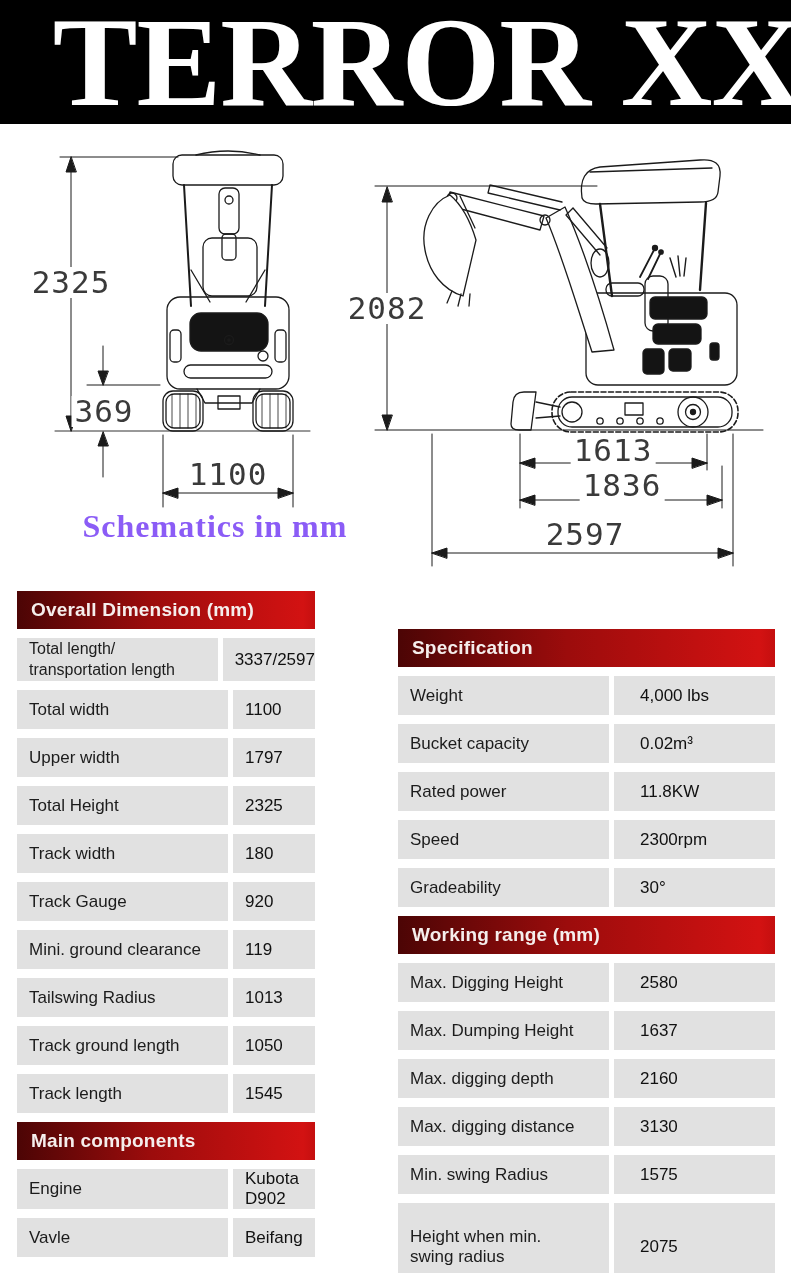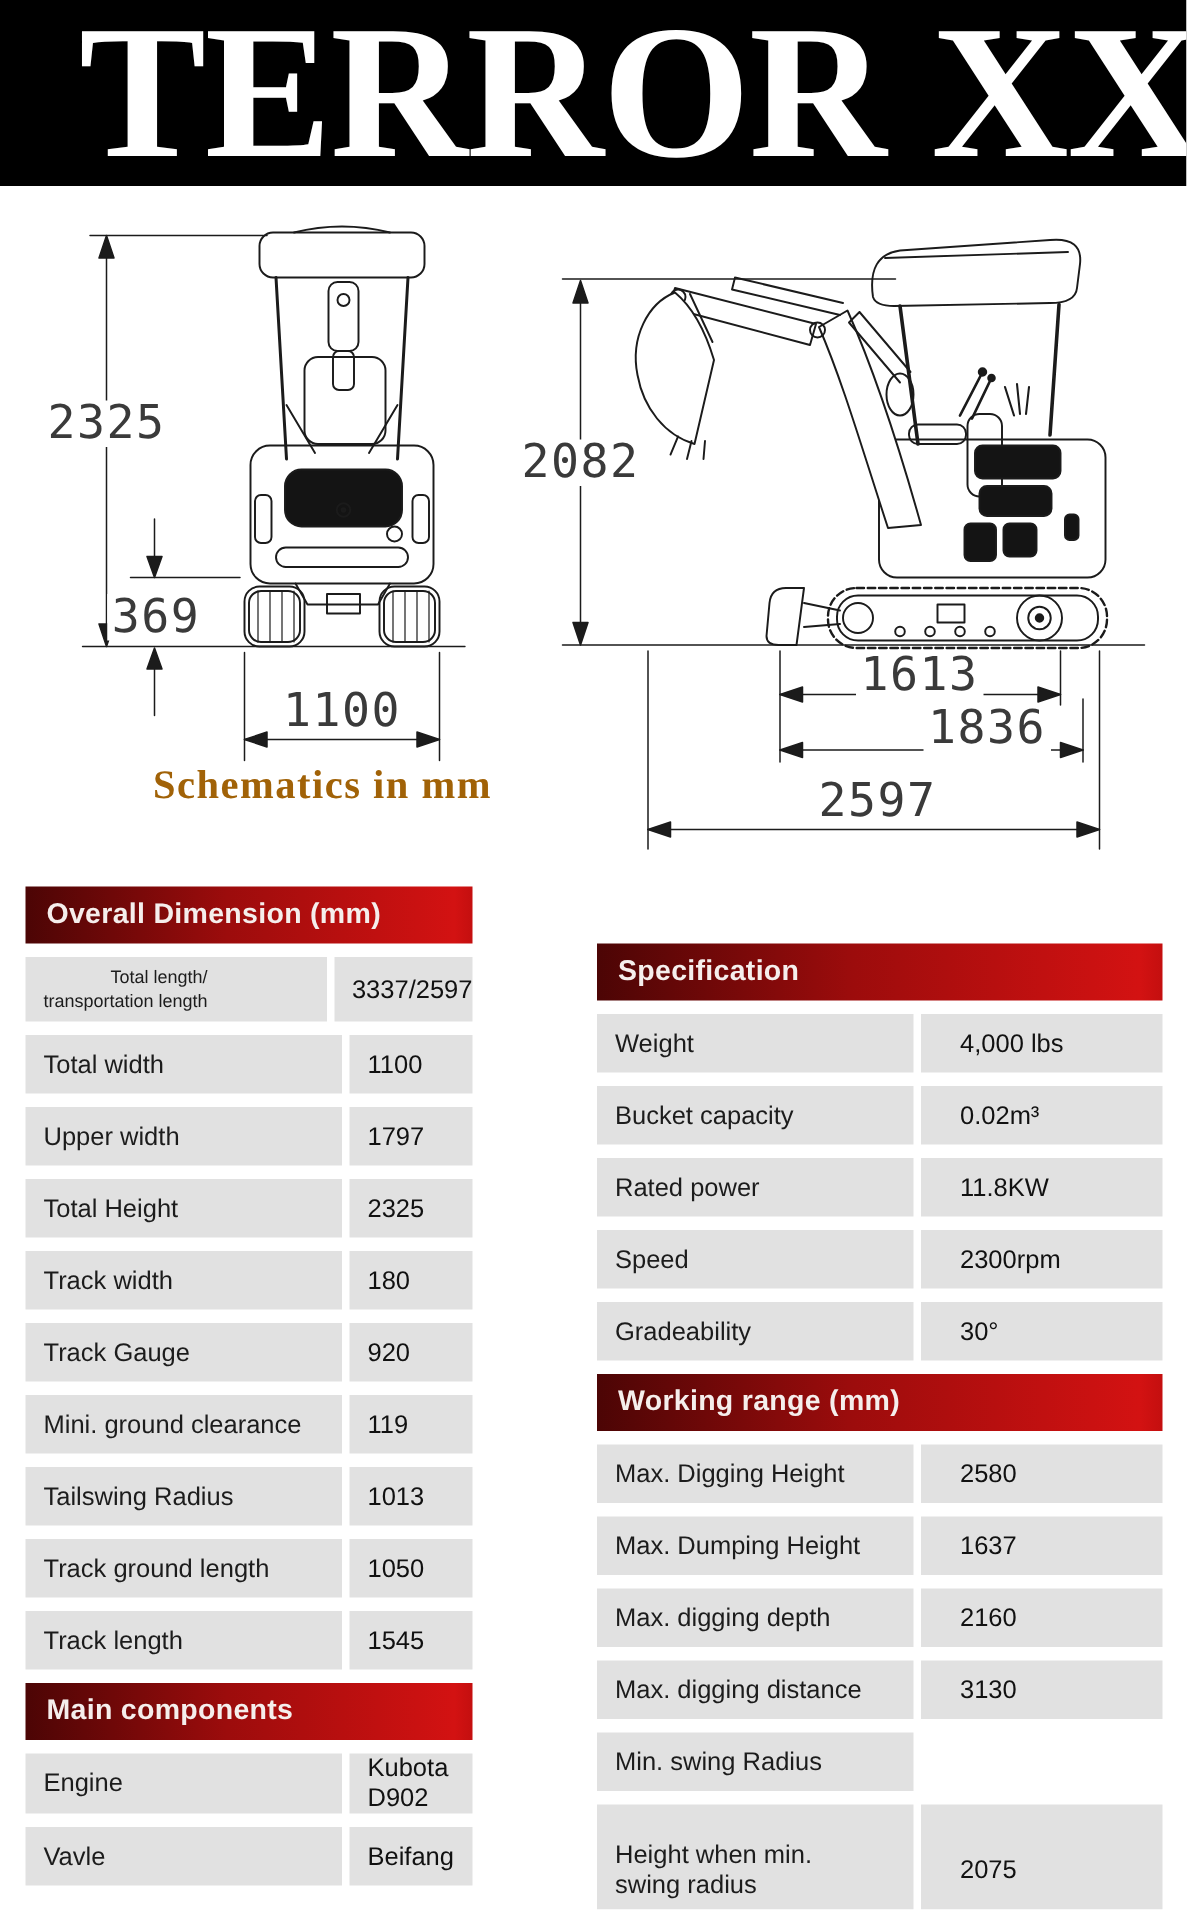--- a/index.html
+++ b/index.html
@@ -9,38 +9,38 @@
   .titlebar{position:absolute;left:0;top:0;width:791px;height:124px;background:#000;
             display:flex;align-items:center;justify-content:center;overflow:hidden;padding-left:32px;}
   .titlebar h1{margin:0;color:#fff;font-family:"Liberation Serif",serif;font-weight:bold;
                font-size:127px;line-height:118px;letter-spacing:-1px;white-space:nowrap;}
   
   svg.blueprint{position:absolute;left:0;top:0;z-index:1;}
   .dim{position:absolute;z-index:2;transform:translateX(-50%);
        font-family:"DejaVu Sans Mono",monospace;font-size:31px;color:#3a3a3a;
        background:#fff;padding:0 3px;letter-spacing:1px;line-height:1;}
   .caption{position:absolute;z-index:2;transform:translateX(-50%);
-       font-family:"Liberation Serif",serif;font-size:27px;color:#a16207;font-weight:600;
+       font-family:"Liberation Serif",serif;font-size:32px;color:#8b5cf6;font-weight:600;
        letter-spacing:1px;white-space:nowrap;}
   
   .tcol{position:absolute;top:591px;z-index:3;}
   #left-col{left:17px;width:298px;}
   #right-col{left:398px;width:377px;margin-top:38px;}
   .thead{height:38px;line-height:38px;margin-bottom:9px;padding-left:14px;
          background:linear-gradient(90deg,#4c0505 0%,#9c0c0c 45%,#d31212 96%,#c40f0f 100%);
          color:#f5eeec;font-size:19px;font-weight:bold;letter-spacing:.2px;}
   .trow{display:flex;margin-bottom:9px;}
   .cell{background:#e1e1e1;display:flex;align-items:center;min-height:39px;
         white-space:pre-line;color:#1c1c1c;}
   .cell.lab{width:211px;padding-left:12px;font-size:17px;box-sizing:border-box;}
   .cell.val{flex:1;margin-left:5px;font-size:17px;color:#111;}
   #left-col .cell.val{padding-left:12px;}
   #right-col .cell.val{padding-left:26px;}
   .trow.tall .cell{min-height:43px;}
-  .trow.tall .lab{font-size:12px;line-height:1.3;text-align:right;}
+  .trow.tall .lab{font-size:16px;line-height:1.3;}
   .trow.xtall .cell{min-height:87px;}
 </style>
 </head>
 <body>
 
 <div id="page">
 
   <div class="titlebar">
     <h1>TERROR XX</h1>
   </div>
@@ -157,21 +157,21 @@
       <polygon points="432,553 447,548 447,558" fill="#1b1b1b"></polygon>
       <polygon points="733,553 718,548 718,558" fill="#1b1b1b"></polygon>
     </g>
   </svg>
 
   <span class="dim" style="left:71px;top:267px;">2325</span>
   <span class="dim" style="left:104px;top:396px;">369</span>
   <span class="dim" style="left:228px;top:459px;">1100</span>
   <span class="dim" style="left:387px;top:293px;">2082</span>
   <span class="dim" style="left:613px;top:435px;">1613</span>
-  <span class="dim" style="left:658px;top:470px;text-align:right;">1836</span>
+  <span class="dim" style="left:622px;top:470px;text-align:right;">1836</span>
   <span class="dim" style="left:585px;top:519px;">2597</span>
   <span class="caption" style="left:215px;top:508px;">Schematics in mm</span>
 
   <div id="left-col" class="tcol">
     <div class="thead">Overall Dimension (mm)</div>
 
     <div class="trow tall">
       <div class="cell lab">Total length/
 transportation length</div>
       <div class="cell val">3337/2597</div>
@@ -260,20 +260,21 @@
     <div class="trow">
       <div class="cell lab">Max. digging depth</div>
       <div class="cell val">2160</div>
     </div>
     <div class="trow">
       <div class="cell lab">Max. digging distance</div>
       <div class="cell val">3130</div>
     </div>
     <div class="trow">
       <div class="cell lab">Min. swing Radius</div>
+      <div class="cell val">1575</div>
     </div>
     <div class="trow xtall">
       <div class="cell lab">Height when min.
  swing radius</div>
       <div class="cell val">2075</div>
     </div>
   </div>
 
 </div>
 

